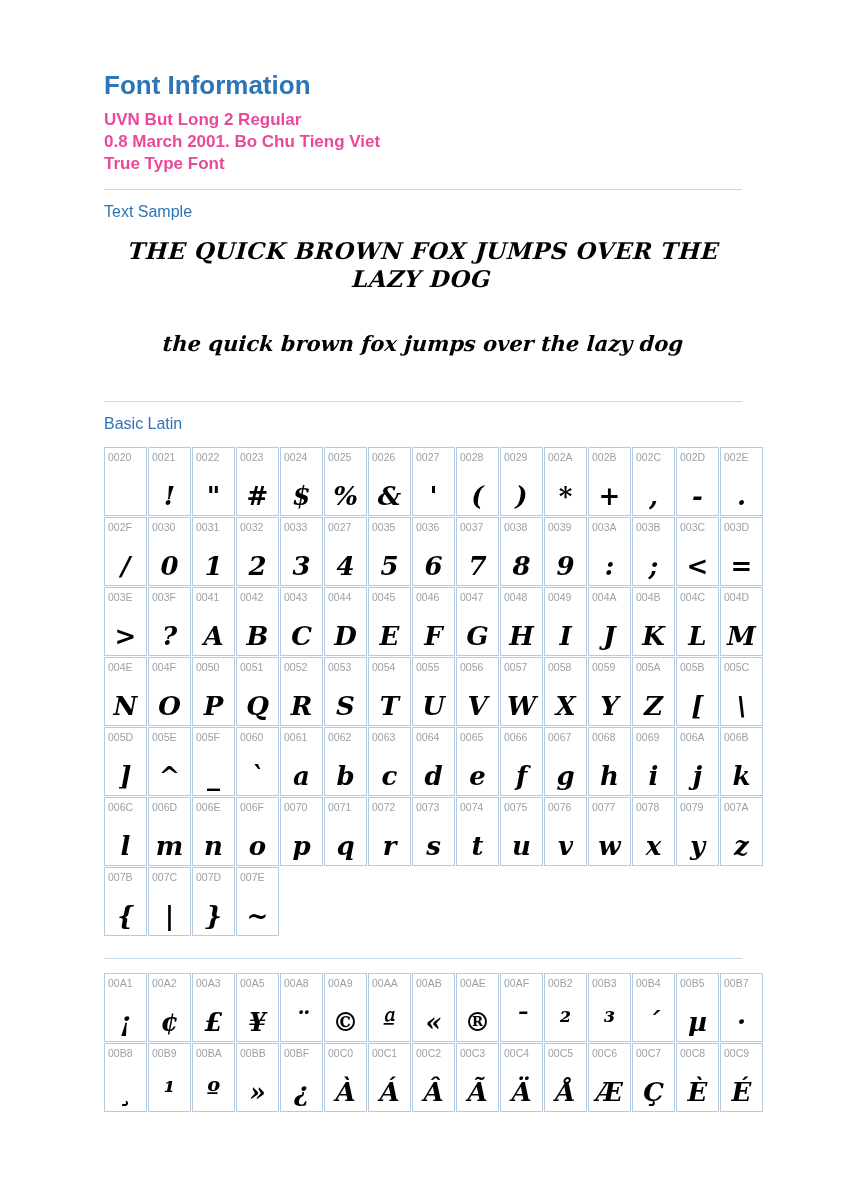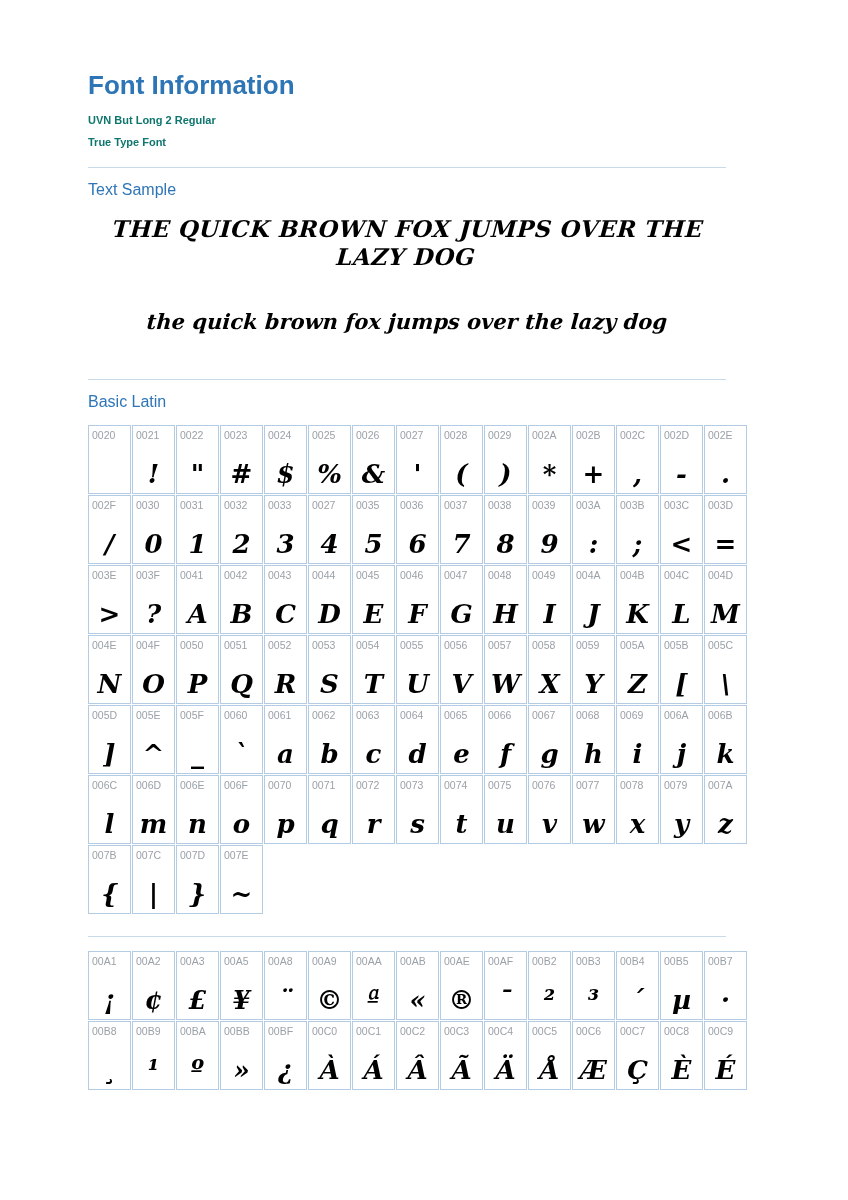--- a/index.html
+++ b/index.html
@@ -4,32 +4,33 @@
 <style>
   html,body { margin:0; padding:0; background:#ffffff; }
   .page {
     position:relative;
     width:812px; height:1200px;
     box-sizing:border-box;
     padding:70px 86px 12px 88px;
     font-family:"Liberation Sans", sans-serif;
     background:#ffffff;
     overflow:hidden;
+    margin-left:16px;
   }
   .doc-title {
     margin:0 0 9px 0;
     font-size:26px; line-height:30px;
     font-weight:bold;
     color:#2E75B6;
   }
   .meta-line {
     margin:0;
-    font-size:11px; line-height:22px;
+    font-size:17px; line-height:22px;
     font-weight:bold;
-    color:#0f766e;
+    color:#ec4899;
   }
   .divider {
     border:none; height:0;
     border-top:1px solid #C7DAE9;
     margin:14px 0 0 0;
   }
   .section-heading {
     margin:12px 0 0 0;
     font-size:16px; line-height:19px;
     font-weight:normal;
@@ -85,20 +86,21 @@
   }
   .rule-after-grid { margin-top:22px; }
 </style>
 </head>
 <body>
 
 <div class="page">
 
   <h1 class="doc-title">Font Information</h1>
   <p class="meta-line">UVN But Long 2 Regular</p>
+  <p class="meta-line">0.8 March 2001. Bo Chu Tieng Viet</p>
   <p class="meta-line">True Type Font</p>
 
   <hr class="divider">
 
   <h2 class="section-heading">Text Sample</h2>
   <p class="sample-upper">THE QUICK BROWN FOX JUMPS OVER THE LAZY DOG</p>
   <p class="sample-lower">the quick brown fox jumps over the lazy dog</p>
   <div class="spacer-before-rule2"></div>
 
   <hr class="divider">

